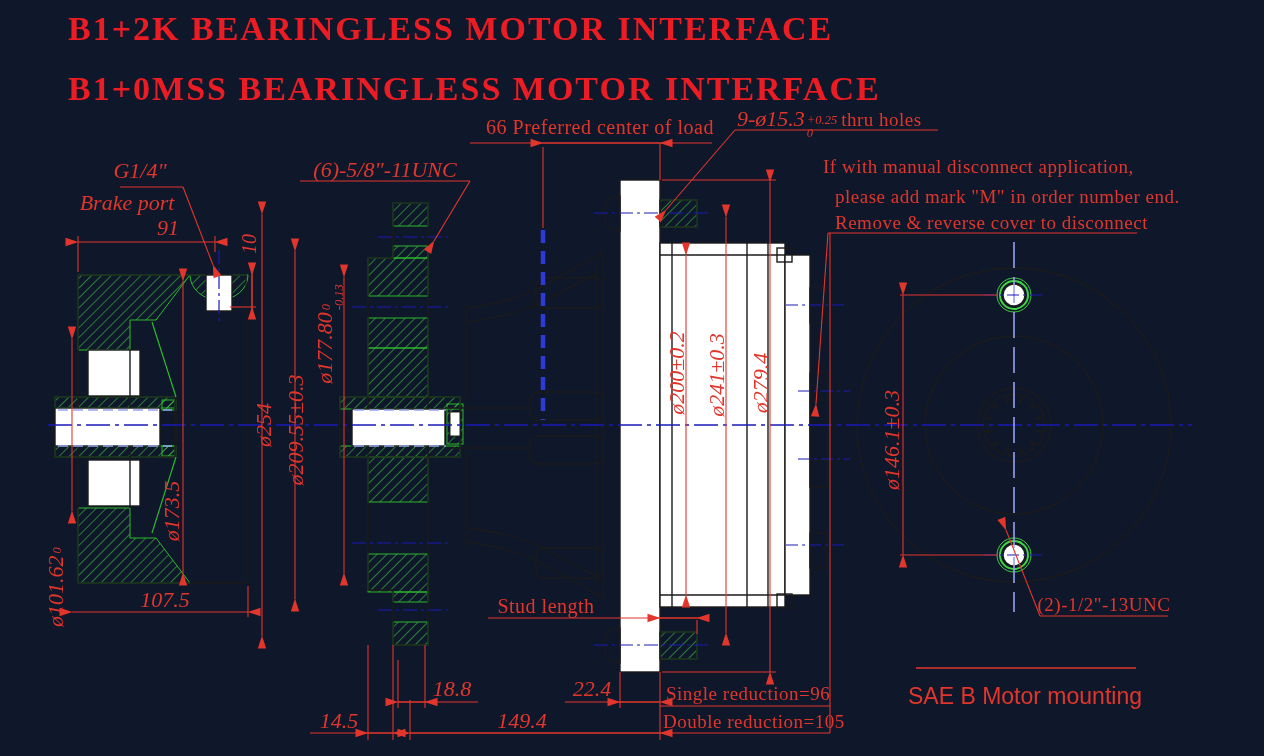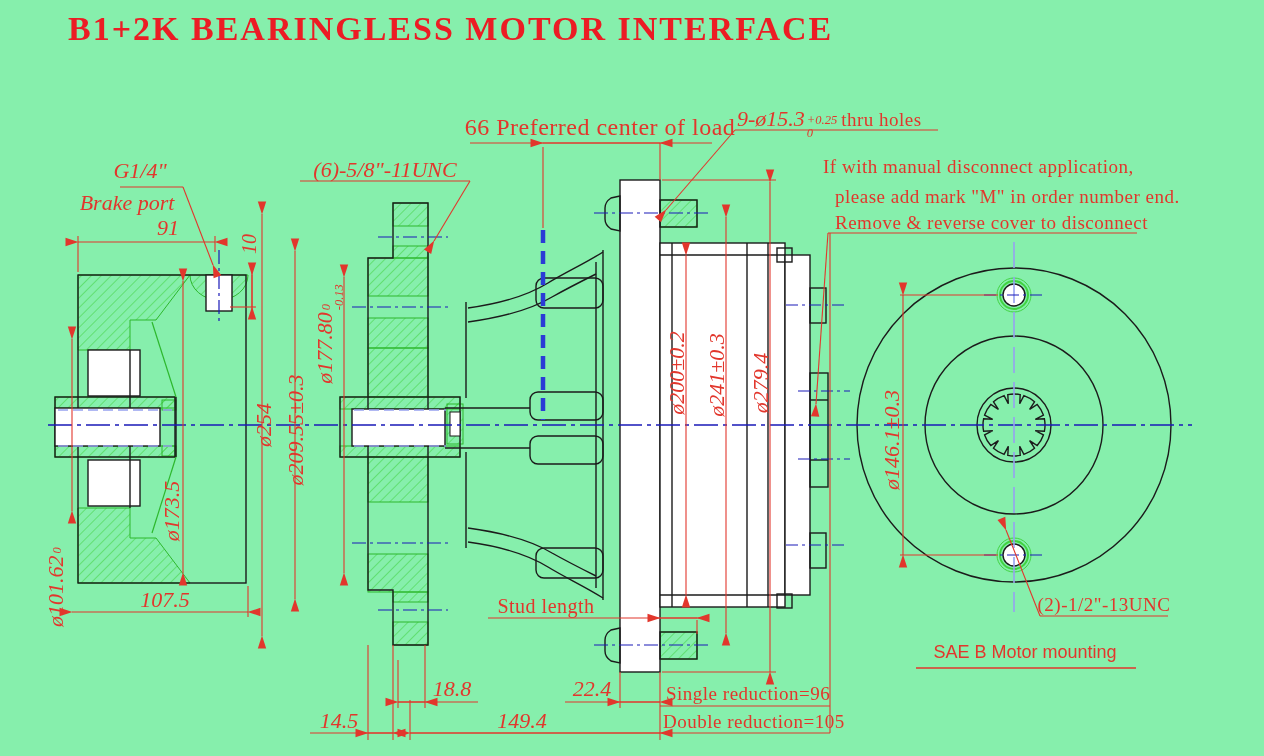--- a/index.html
+++ b/index.html
@@ -1,27 +1,27 @@
 <!DOCTYPE html>
 <html><head>
 <meta charset="utf-8">
 <style>
   html,body{margin:0;padding:0;background:#fff;}
-  #canvas{position:relative;width:1264px;height:756px;background:#86efac;overflow:hidden;
+  #canvas{position:relative;width:1264px;height:756px;background:#0f172a;overflow:hidden;
           font-family:"Liberation Serif",serif;}
   svg{position:absolute;left:0;top:0;}
   .lab{position:absolute;white-space:nowrap;color:#e2362c;font-family:"Liberation Serif",serif;
        font-size:20px;line-height:1;}
   .ctr{transform:translate(-50%,-50%);}
   .rot{transform:translate(-50%,-50%) rotate(-90deg);}
   .it{font-style:italic;}
   .up{font-style:normal;letter-spacing:0.5px;}
   .title{position:absolute;color:#ec1c24;font-size:34px;letter-spacing:2px;font-weight:bold;
          font-family:"Liberation Serif",serif;white-space:nowrap;}
-  .sans{font-family:"Liberation Sans",sans-serif;font-style:normal;font-size:18px;}
+  .sans{font-family:"Liberation Sans",sans-serif;font-style:normal;font-size:23px;margin-top:44px;}
   .tol{display:inline-flex;flex-direction:column;font-size:12.5px;line-height:1.05;
        vertical-align:2px;margin-left:2px;}
   .big{font-size:22px;}
   .suffix{font-style:normal;font-size:19px;margin-left:4px;letter-spacing:0.5px;text-align:right;}
 </style>
 </head>
 <body>
 
 <div id="canvas">
 
@@ -218,27 +218,28 @@
 
     <line x1="183" y1="187" x2="213" y2="265" marker-end="url(#arr)"></line>
     <line x1="470" y1="181" x2="434" y2="241" marker-end="url(#arr)"></line>
     <line x1="735" y1="130" x2="666" y2="210" marker-end="url(#arr)"></line>
     <line x1="828" y1="233" x2="816" y2="404" marker-end="url(#arr)"></line>
     <line x1="1040" y1="616" x2="1006" y2="530" marker-end="url(#arr)"></line>
   </g>
 </svg>
 
 <div class="title" style="left:68px;top:10px;">B1+2K BEARINGLESS MOTOR INTERFACE</div>
+<div class="title" style="left:68px;top:70px;">B1+0MSS BEARINGLESS MOTOR INTERFACE</div>
 
 <div class="lab ctr it big" style="left:140px;top:171px;">G1/4"</div>
 <div class="lab ctr it big" style="left:127px;top:203px;">Brake port</div>
 <div class="lab ctr it big" style="left:146px;top:228px;margin-left:22px;">91</div>
 <div class="lab rot it" style="left:249px;top:244px;">10</div>
 <div class="lab ctr it big" style="left:385px;top:170px;">(6)-5/8"-11UNC</div>
-<div class="lab ctr up" style="left:600px;top:127px;font-size:24px;">66 Preferred center of load</div>
+<div class="lab ctr up" style="left:600px;top:127px;font-size:20px;">66 Preferred center of load</div>
 
 <div class="lab" style="left:737px;top:108px;">
   <span class="it big">9-ø15.3</span><span class="tol it">
         <i>+0.25</i>
         <i>0</i>
       </span><span class="suffix">thru holes</span>
 </div>
 
 <div class="lab up" style="left:823px;top:157px;font-size:19px;">If with manual disconnect application,</div>
 <div class="lab up" style="left:835px;top:187px;font-size:19px;">please add mark "M" in order number end.</div>

